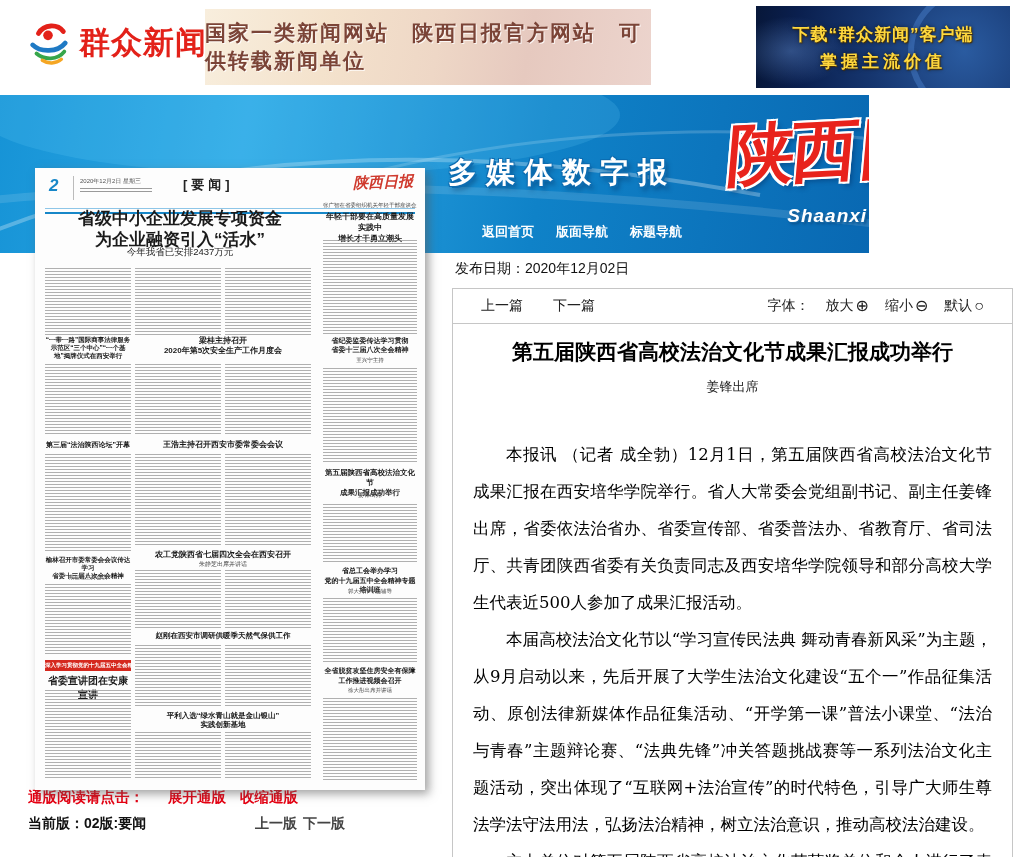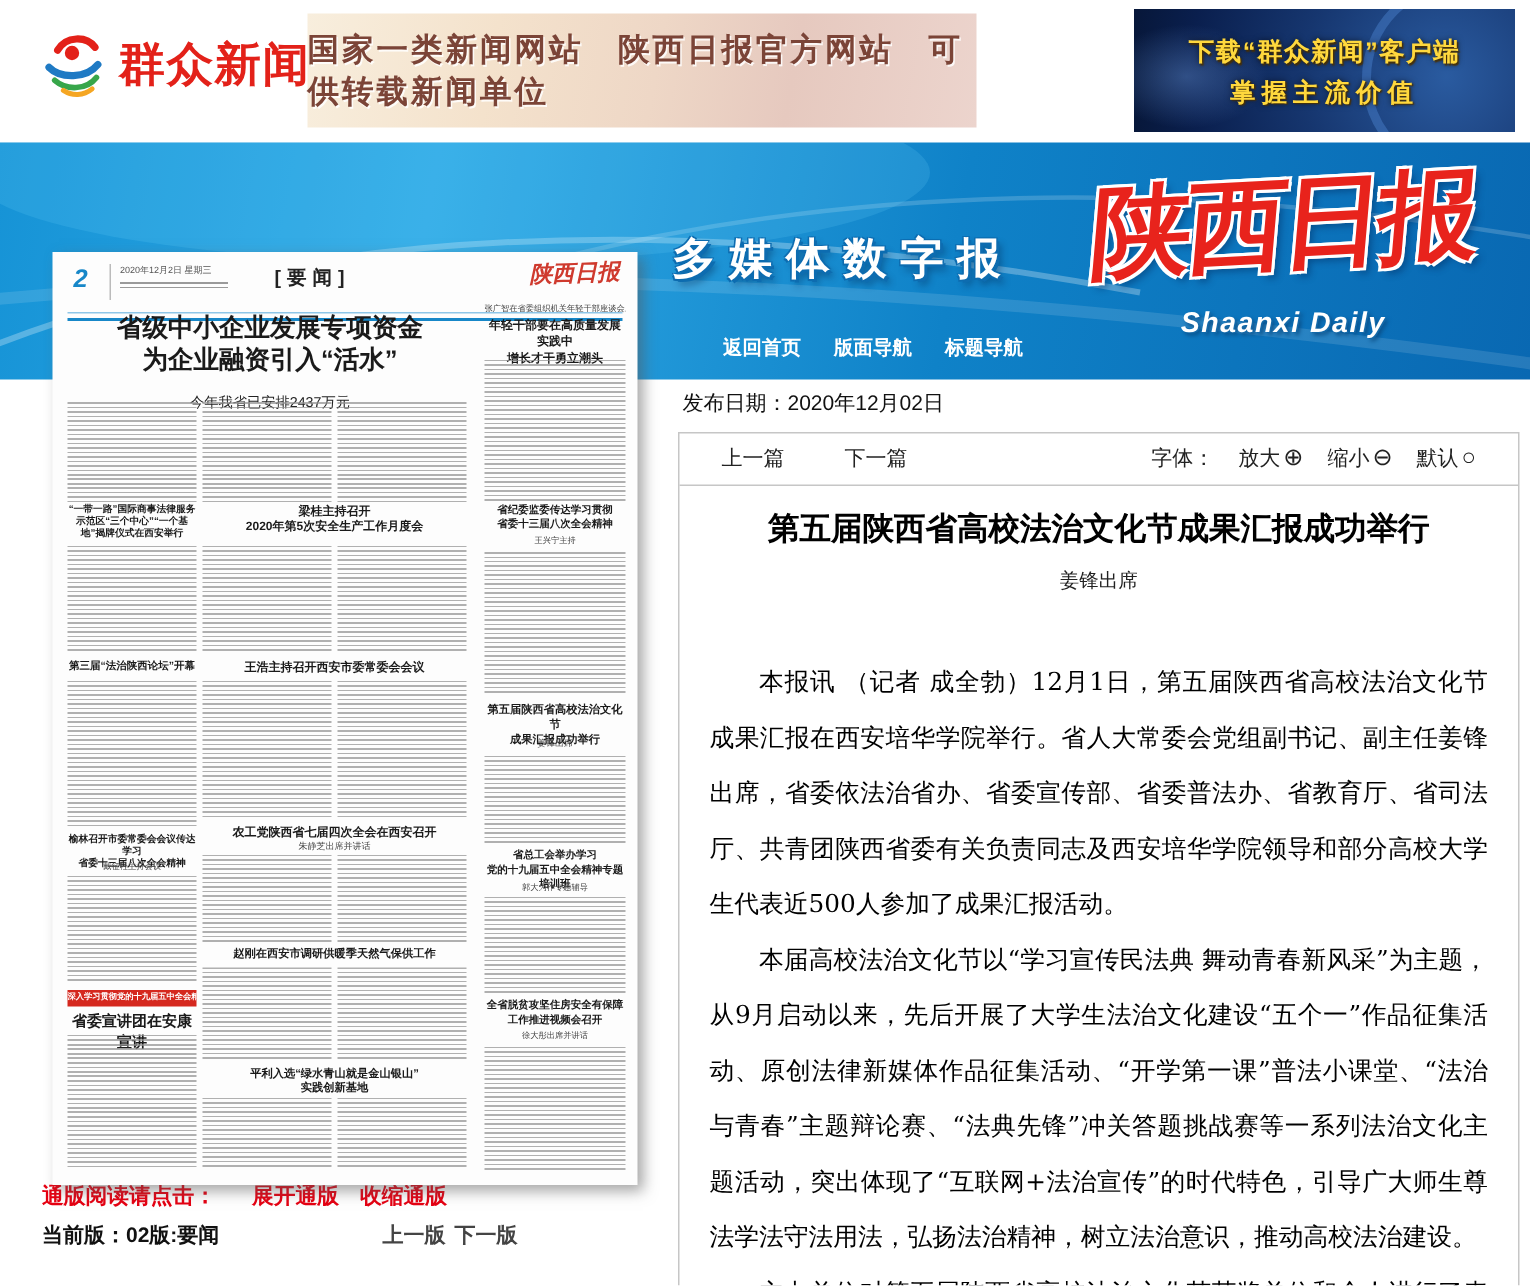--- a/index.html
+++ b/index.html
@@ -22,21 +22,21 @@
   .app-banner:before{content:"";position:absolute;right:-30px;top:-20px;width:120px;height:120px;
     border-radius:50%;border:6px solid rgba(90,150,230,.35);}
   .app-banner:after{content:"";position:absolute;left:-20px;top:10px;width:110px;height:70px;
     background:radial-gradient(ellipse at center, rgba(120,170,240,.35), transparent 70%);}
   .app-l1,.app-l2{position:relative;z-index:2;font-weight:bold;color:#ffd83d;
     text-shadow:1px 1px 1px #4a3000, 0 0 4px rgba(0,0,0,.65);}
   .app-l1{margin-top:17px;font-size:17px;letter-spacing:1px;}
   .app-l2{margin-top:4px;font-size:17px;letter-spacing:4px;}
 
   
-  .blue-band{position:absolute;left:0;top:95px;width:1020px;height:158px;overflow:hidden;
+  .blue-band{position:absolute;left:0;top:95px;width:869px;height:158px;overflow:hidden;
     background:linear-gradient(100deg,#1693d6 0%,#2fa9e5 28%,#0f82c8 62%,#0968b2 100%);}
   .swoosh{position:absolute;left:0;top:0;}
   .digital-title{position:absolute;left:448px;top:58px;font-size:29px;font-weight:bold;color:#fff;
     letter-spacing:9px;
     text-shadow:2px 2px 0 #0d6cb0,-1px -1px 0 #0d6cb0,1px -1px 0 #0d6cb0,-1px 1px 0 #0d6cb0,3px 4px 5px rgba(0,30,70,.45);}
   .brand{position:absolute;left:718px;top:0;width:275px;text-align:center;}
   .brand-cn{font-family:"DejaVu Serif",serif;font-weight:bold;color:#e8231c;font-size:67px;
     line-height:108px;letter-spacing:-3px;transform:rotate(-3deg) skewX(-8deg);
     text-shadow:-2px -2px 0 #fff,2px -2px 0 #fff,-2px 2px 0 #fff,2px 2px 0 #fff,4px 4px 5px rgba(0,40,90,.45);}
   .brand-en{margin-top:2px;font-size:19px;font-weight:bold;font-style:italic;color:#fff;
@@ -65,21 +65,21 @@
     white-space:nowrap;font-weight:bold;}
   .ft{position:absolute;opacity:.7;
     background:repeating-linear-gradient(180deg,#8f8f8f 0,#8f8f8f 1px,transparent 1px,transparent 3px);}
 
   
   .pubdate{position:absolute;left:455px;top:260px;font-size:14px;color:#111;}
   .article-box{position:absolute;left:452px;top:288px;width:559px;height:620px;
     border:1px solid #c6c6c6;background:#fff;}
   .toolbar{height:34px;border-bottom:1px solid #c6c6c6;display:flex;align-items:center;
     justify-content:space-between;padding:0 28px;font-size:14px;color:#222;}
-  .tb-left{display:flex;gap:40px;}
+  .tb-left{display:flex;gap:30px;}
   .tb-left a{color:#222;text-decoration:none;cursor:pointer;}
   .tb-right{display:flex;align-items:center;gap:16px;}
   .tb-right a{color:#222;text-decoration:none;cursor:pointer;display:flex;align-items:center;gap:2px;}
   .tb-ic{font-size:16px;line-height:1;}
   .art-title{margin:14px 10px 0 10px;text-align:center;font-size:21px;font-weight:bold;color:#000;}
   .art-sub{margin:12px 0 0 0;text-align:center;font-size:13px;font-weight:normal;color:#222;}
   .art-body{margin:40px 20px 0 20px;font-size:16.5px;line-height:37px;color:#000;
     text-align:justify;font-family:"DejaVu Serif",serif;}
   .art-body p{margin:0;text-indent:2em;}
 
@@ -140,21 +140,21 @@
     <div class="tm-num">2</div>
     <div class="tm-div"></div>
     <div class="tm-date">2020年12月2日 星期三</div>
     <div class="tm-date-fake"></div>
     <div class="tm-section">[要闻]</div>
     <div class="tm-logo">陕西日报</div>
     <div class="tm-rule"></div>
 
     <div class="ta" style="left:10px;top:40px;width:270px;font-size:17px;line-height:21px;">省级中小企业发展专项资金
 为企业融资引入“活水”</div>
-    <div class="tby" style="left:10px;top:94px;width:270px;font-size:9.5px;color:#222;">今年我省已安排2437万元</div>
+    <div class="tby" style="left:10px;top:78px;width:270px;font-size:9.5px;color:#222;">今年我省已安排2437万元</div>
     <div class="ft" style="left:10px;top:100px;width:86px;height:67px;"></div>
     <div class="ft" style="left:100px;top:100px;width:86px;height:67px;"></div>
     <div class="ft" style="left:190px;top:100px;width:86px;height:67px;"></div>
 
     <div class="tby" style="left:288px;top:34px;width:94px;font-size:5.5px;white-space:nowrap;overflow:hidden;">张广智在省委组织机关年轻干部座谈会上强调</div>
     <div class="ta" style="left:288px;top:43px;width:94px;font-size:8px;line-height:11px;">年轻干部要在高质量发展实践中
 增长才干勇立潮头</div>
     <div class="ft" style="left:288px;top:72px;width:94px;height:94px;"></div>
 
     <div class="ta" style="left:10px;top:168px;width:86px;font-size:6.5px;line-height:8px;">“一带一路”国际商事法律服务示范区“三个中心”“一个基地”揭牌仪式在西安举行</div>

